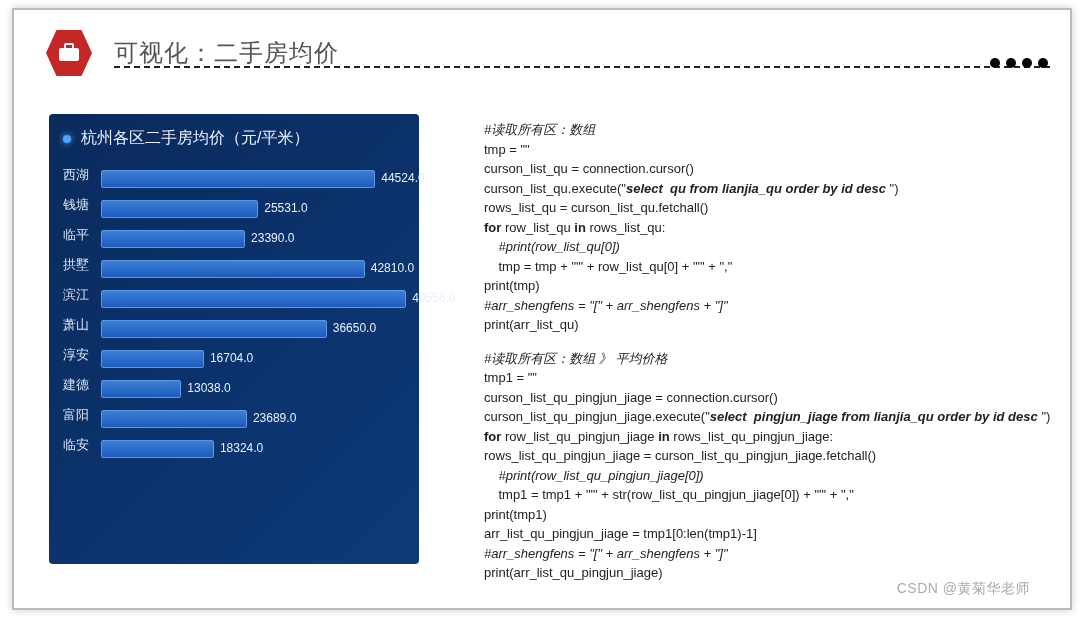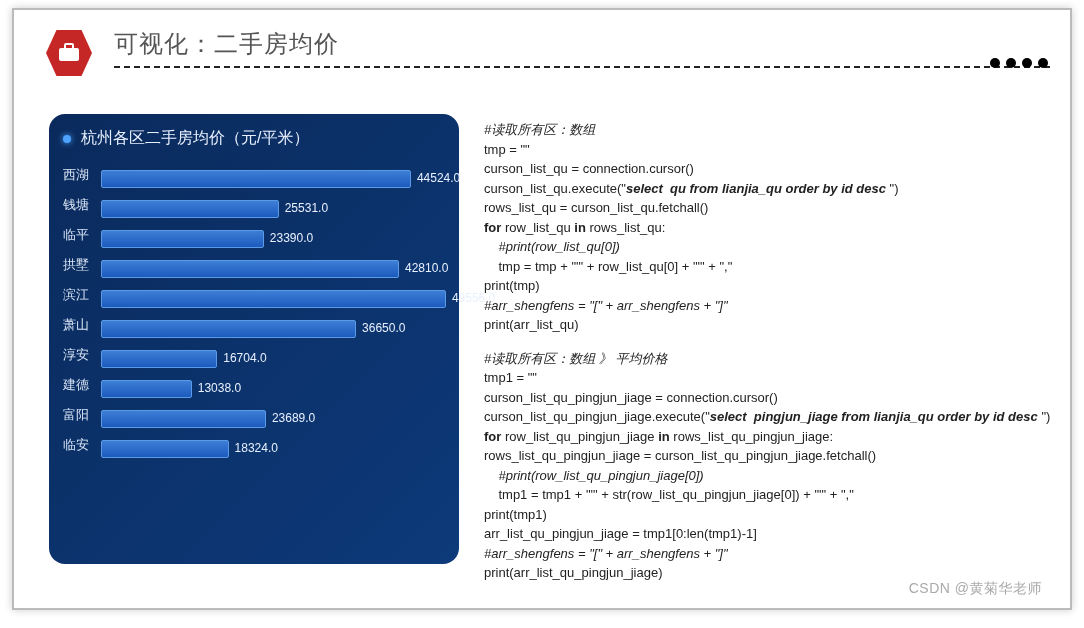--- a/index.html
+++ b/index.html
@@ -11,21 +11,21 @@
     position: relative;
   }
   .slide {
     position: absolute;
     left: 12px; top: 8px;
     width: 1060px; height: 602px;
     border: 2px solid #bbb;
     box-shadow: 0 0 8px rgba(0,0,0,0.2);
     background: #fff;
   }
-  .header { position: absolute; left: 30px; top: 18px; display: flex; }
+  .header { position: absolute; left: 30px; top: 18px; display: flex; align-items: center; }
   .hex-icon { width: 50px; height: 50px; position: relative; display: flex; align-items: center; justify-content: center; }
   .hex-icon::before {
     content: "";
     position: absolute; inset: 0;
     background: #c52626;
     clip-path: polygon(25% 4%, 75% 4%, 96% 50%, 75% 96%, 25% 96%, 4% 50%);
     box-shadow: 0 2px 4px rgba(0,0,0,0.3);
   }
   .hex-icon svg { position: relative; z-index: 1; }
   .title { font-size: 24px; color: #555; margin-left: 20px; font-weight: 400; letter-spacing: 1px; }
@@ -33,23 +33,23 @@
     position: absolute;
     left: 100px; right: 20px; top: 56px;
     border-top: 2px dashed #222;
   }
   .dots { position: absolute; right: 22px; top: 48px; display: flex; gap: 6px; }
   .dots span { width: 10px; height: 10px; background: #000; border-radius: 50%; }
 
   .chart-panel {
     position: absolute;
     left: 35px; top: 104px;
-    width: 410px; height: 450px;
+    width: 370px; height: 450px;
     background: linear-gradient(135deg, #0a2a5c 0%, #0d3a7a 100%);
-    border-radius: 16px;
+    border-radius: 4px;
     padding: 14px 10px 14px 14px;
     color: #fff;
   }
   .chart-title { font-size: 16px; margin-bottom: 14px; display: flex; align-items: center; color: #e8f0ff; }
   .chart-title::before {
     content: ""; width: 8px; height: 8px; background: #4da3ff; border-radius: 50%;
     margin-right: 10px; box-shadow: 0 0 6px #4da3ff;
   }
   .bars { display: flex; flex-direction: column; gap: 7px; }
   .bar-row { display: flex; align-items: center; height: 23px; font-size: 13px; justify-content: space-between; }
@@ -73,21 +73,21 @@
     color: #222;
   }
   .code-panel p { white-space: pre; }
   .italic { font-style: italic; }
   .bold { font-weight: bold; text-align: center; }
   .bold-ital { font-weight: bold; font-style: italic; }
   .code-block { margin-bottom: 14px; }
 
   .watermark {
     position: absolute;
-    right: 28px; bottom: 10px;
+    right: 40px; bottom: 10px;
     font-size: 14px; color: #aaa; letter-spacing: 0.5px;
   }
 </style>
 </head>
 <body>
 
 <div class="slide">
   <div class="header">
     <div class="hex-icon">
       <svg width="24" height="20" viewBox="0 0 24 20">

